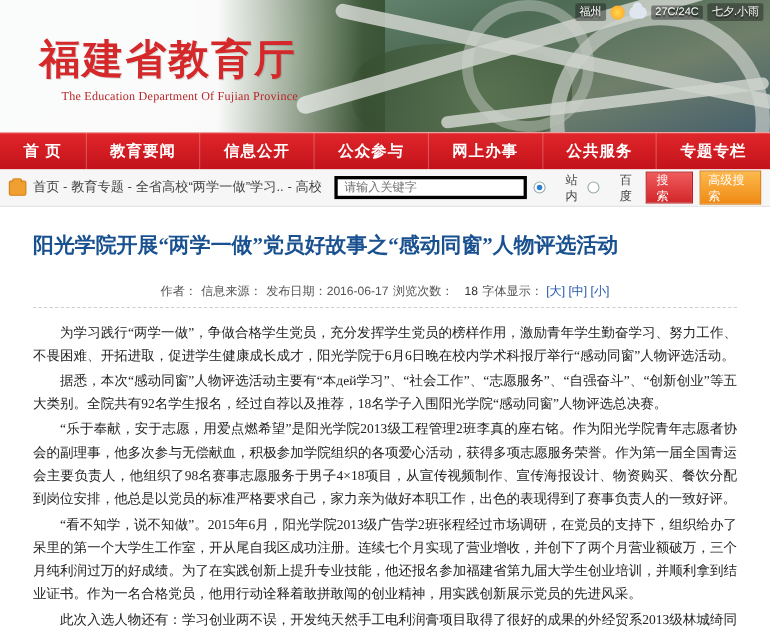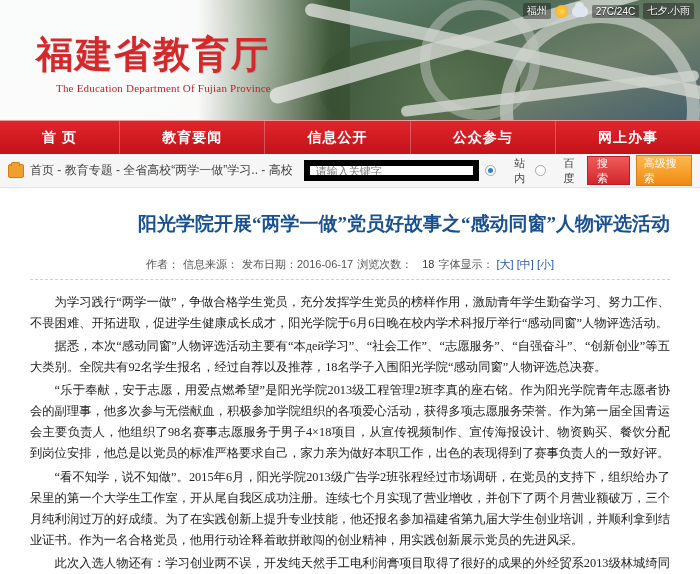--- a/index.html
+++ b/index.html
@@ -127,21 +127,21 @@
     border: 1px solid #d07d12; border-bottom: none; border-radius: 2px 2px 0 0;
   }
   .crumb-text {
     font-size: 12px; color: #444;
     white-space: nowrap; overflow: hidden;
   }
   .crumb-spacer { flex: 1 1 auto; }
 
   .search-input {
     width: 190px; height: 21px;
-    border: 6px solid #000000;
+    border: 3px solid #000000;
     background: #fff;
     font-size: 11px;
     color: #999;
     padding: 0 6px;
     outline: none;
   }
   .radio-group { display: flex; align-items: center; gap: 3px; font-size: 11px; color: #444; }
   .radio-group .ritem { display: flex; align-items: center; gap: 18px; }
   .radio {
     width: 11px; height: 11px; border-radius: 50%;
@@ -163,21 +163,21 @@
     color: #fff; font-size: 11px; border: 1px solid #d87e10;
     display: flex; align-items: center; cursor: pointer;
   }
 
   
   .article {
     padding: 22px 30px 0 30px;
   }
   .article h1 {
     margin: 0;
-    text-align: right;
+    text-align: left;
     font-family: "Liberation Serif", serif;
     font-size: 19px;
     font-weight: bold;
     color: #19508f;
     line-height: 1.5;
   }
   .meta {
     margin-top: 18px;
     border-bottom: 1px dashed #cfcfcf;
     padding-bottom: 7px;
@@ -226,20 +226,22 @@
   <div class="site-title">福建省教育厅</div>
   <div class="site-sub">The Education Department Of Fujian Province</div>
 </div>
 
 <div class="navbar">
   <div class="nav-item">首 页</div>
   <div class="nav-item">教育要闻</div>
   <div class="nav-item">信息公开</div>
   <div class="nav-item">公众参与</div>
   <div class="nav-item">网上办事</div>
+  <div class="nav-item">公共服务</div>
+  <div class="nav-item">专题专栏</div>
 </div>
 
 <div class="crumbrow">
   <div class="home-icon"></div>
   <div class="crumb-text">首页 - 教育专题 - 全省高校“两学一做”学习.. - 高校动态</div>
   <div class="crumb-spacer"></div>
 
   <input class="search-input" type="text" placeholder="请输入关键字" style="">
 
   <div class="radio-group">

